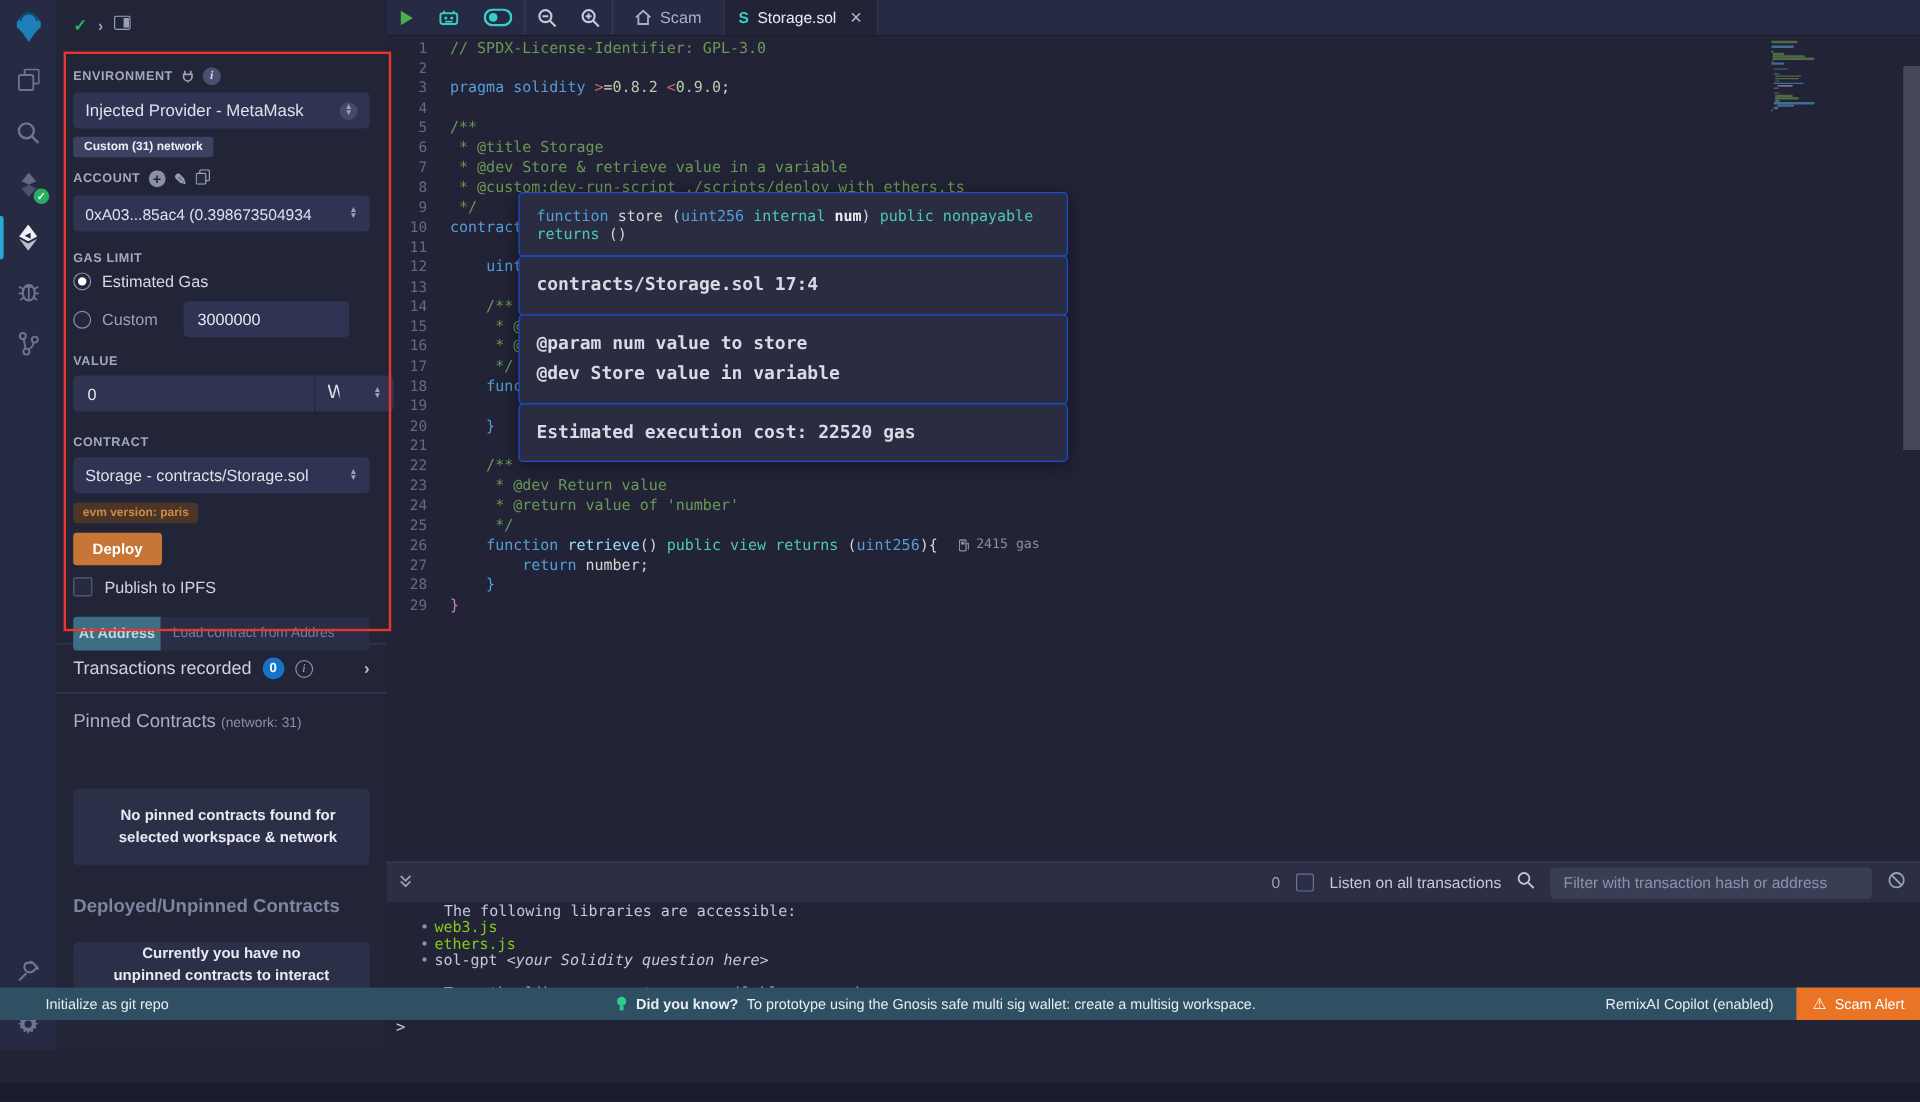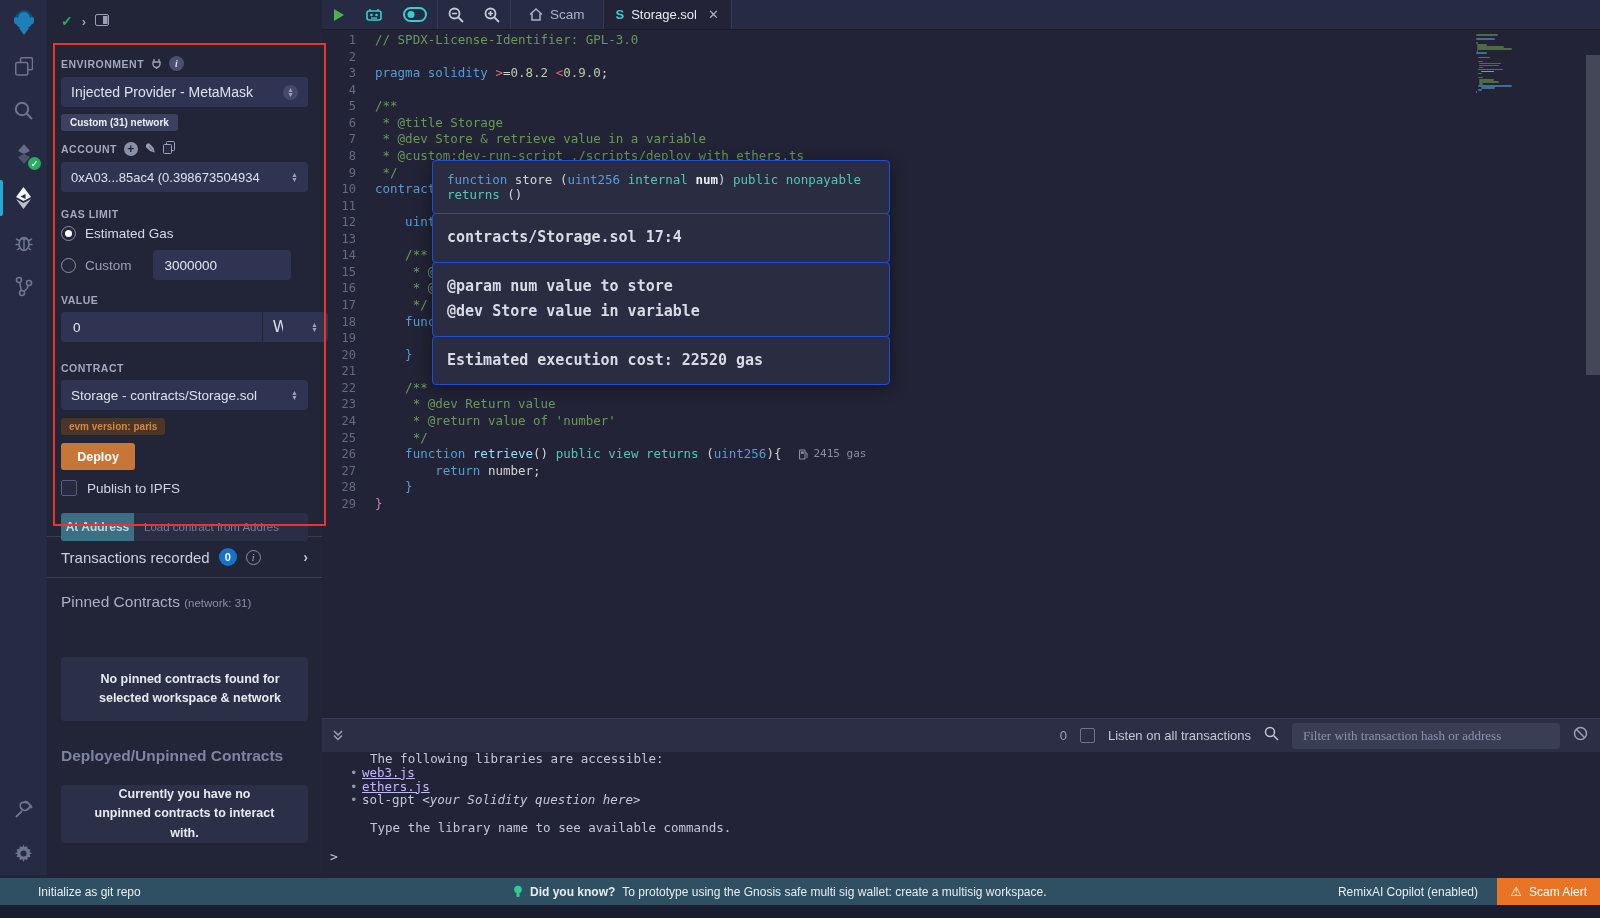--- a/index.html
+++ b/index.html
@@ -143,33 +143,33 @@
   
   #terminal { position:absolute; left:322px; top:718px; width:1278px; height:157px;
     background:#222336; }
   #term-header { height:34px; background:#2b2e44; border-top:1px solid #3a3e52;
     display:flex; align-items:center; padding:0 12px 0 10px; gap:14px; }
   #term-caret { color:#9aa1b8; }
   #term-right { margin-left:auto; display:flex; align-items:center; gap:13px; }
   #listen-count { color:#9aa1b8; font-size:13px; }
   #listen-label { color:#c3c8d9; font-size:13px; }
   #term-filter { width:268px; height:26px; background:#3a3e55; border:none; border-radius:4px;
-    color:#d5d9e8; font-size:13px; padding:0 11px; font-family:Liberation Serif, serif; }
+    color:#d5d9e8; font-size:13px; padding:0 11px; font-family:Liberation Sans, sans-serif; }
   #term-filter::placeholder { color:#8b92ab; }
   #term-content { padding:0 0 0 30px; font-family:"DejaVu Sans Mono",monospace;
     font-size:12.5px; color:#c3c8d9; }
   .term-line { line-height:13.8px; min-height:13.8px; position:relative; padding-left:10px; }
   .term-line.bullet::before { content:"•"; position:absolute; left:-2px; color:#8b92ab; }
-  .term-link { text-decoration:underline; color:#c4b5fd; cursor:pointer; }
+  .term-link { color:#84cc16; cursor:pointer; }
   .term-italic { font-style:italic; }
   #term-prompt { margin:14px 0 0 8px; font-family:"DejaVu Sans Mono",monospace;
     font-size:13px; color:#c3c8d9; }
 
   
-  #status-bar { position:absolute; left:0; top:878px; width:1600px; height:27px;
+  #status-bar { position:absolute; left:0; top:823px; width:1600px; height:27px;
     background:#2f4f63; z-index:6; display:flex; align-items:center; color:#e8edf2;
     font-size:12px;text-align:center; }
   #git-status { padding-left:38px; }
   #tip { position:absolute; left:513px; display:flex; align-items:center; gap:7px; }
   #tip b { font-weight:bold; }
   #copilot { position:absolute; right:122px; }
   #scam-alert { position:absolute; right:0; top:0; height:27px; background:#e97425;
     display:flex; align-items:center; gap:7px; padding:0 13px; color:#fff; font-size:12px;
     cursor:pointer; }
   #scam-alert .warn { font-size:13px; }

